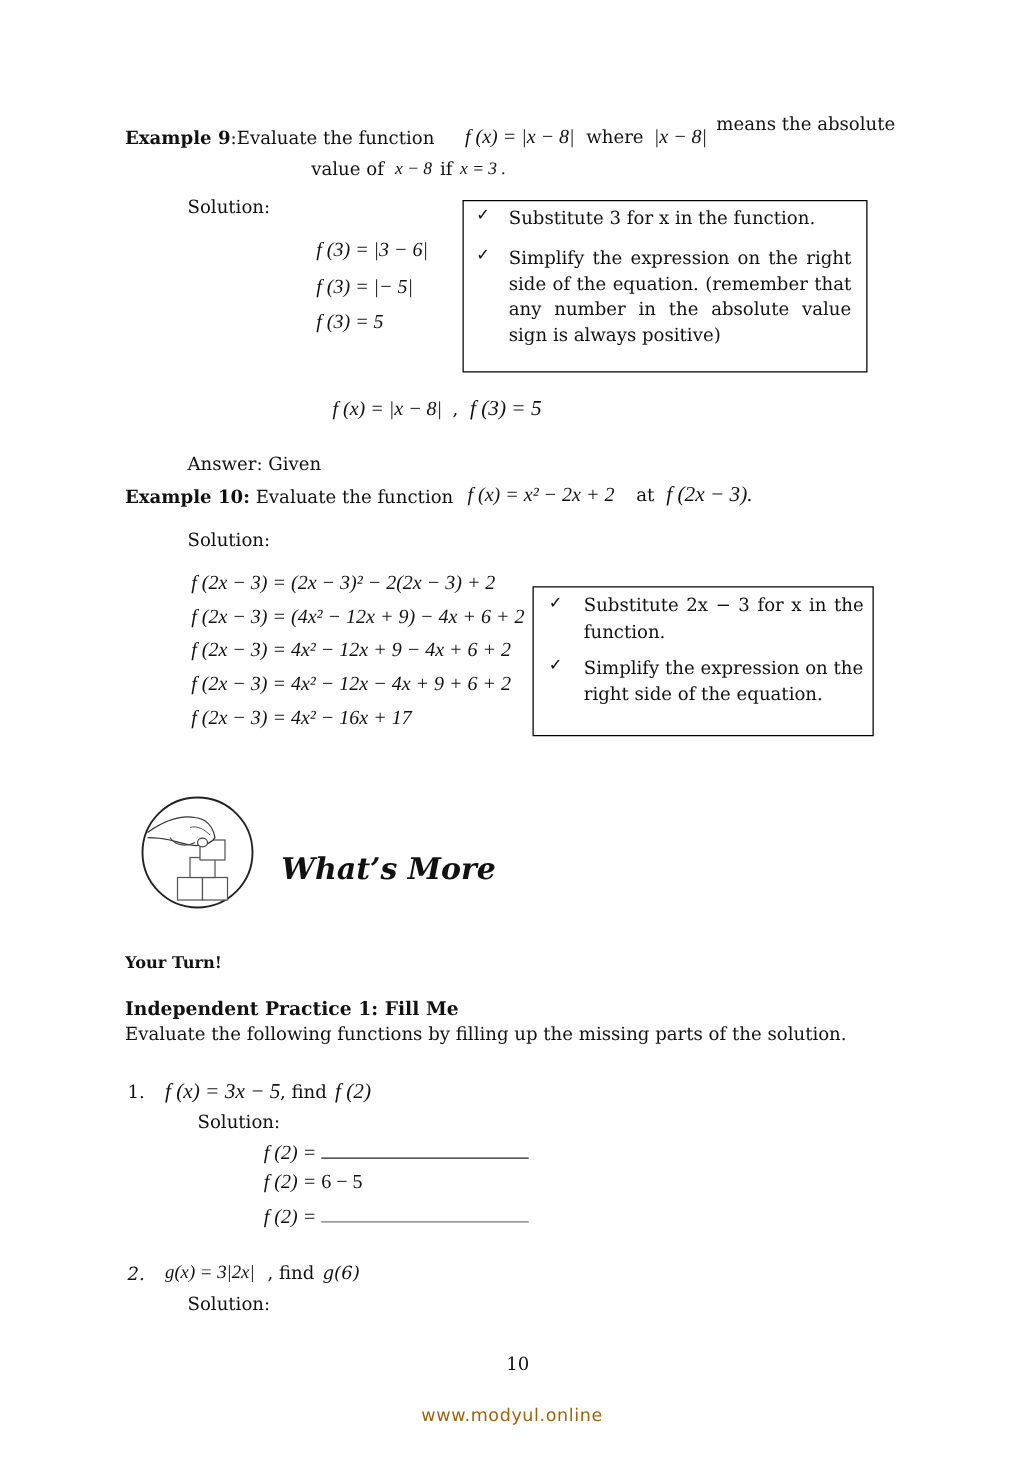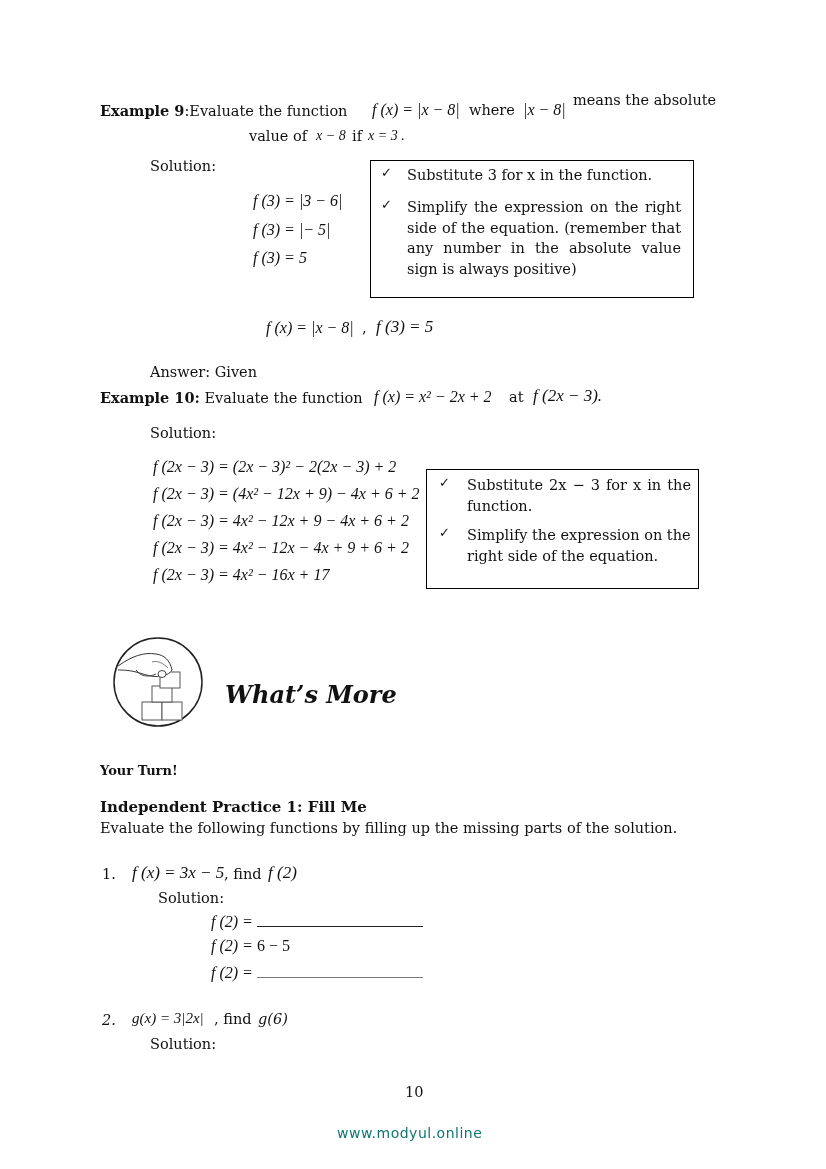--- a/index.html
+++ b/index.html
@@ -118,13 +118,13 @@
   <span class="mi">f (2) = </span><span class="blank" style="width:166px; border-bottom-color:#777;"></span>
 </div>
 
 <div class="abs t mi" style="left:102px; top:1012px;">2.</div>
 <div class="abs m mi" style="left:132px; top:1010px; font-size:15px;">g(x) = 3|2x|</div>
 <div class="abs t" style="left:214px; top:1011px;">, find</div>
 <div class="abs t mi" style="left:258px; top:1011px;">g(6)</div>
 <div class="abs t" style="left:150px; top:1036px;">Solution:</div>
 
 <div class="abs t" style="left:405px; top:1084px;">10</div>
-<div class="abs" style="left:337px; top:1125px; font-family:'DejaVu Sans', sans-serif; font-size:14px; color:#0f766e; letter-spacing:0.5px;">www.modyul.online</div>
+<div class="abs" style="left:337px; top:1125px; font-family:'DejaVu Sans', sans-serif; font-size:14px; color:#a16207; letter-spacing:0.5px;">www.modyul.online</div>
 
 </body></html>

